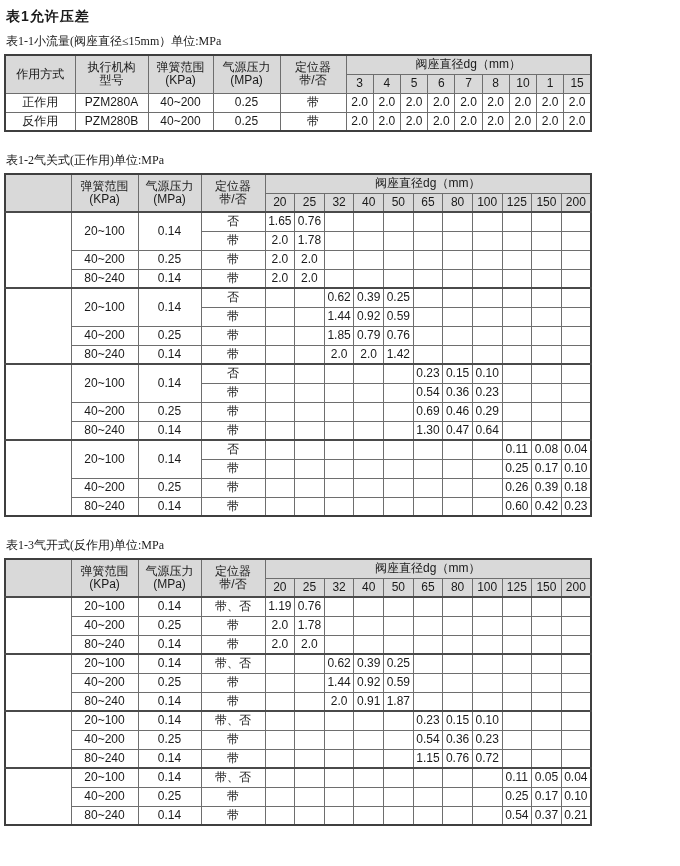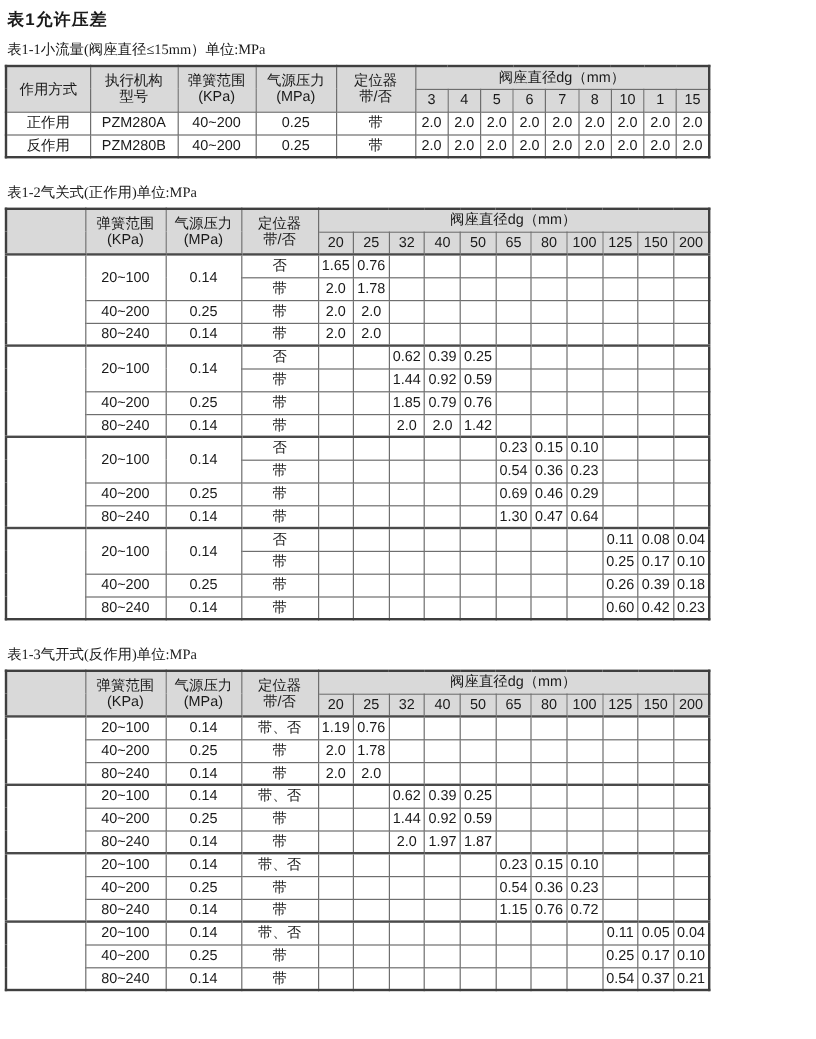--- a/index.html
+++ b/index.html
@@ -521,21 +521,21 @@
           <td></td>
           <td></td>
         </tr>
         <tr>
           <td rowspan="1">80~240</td>
           <td rowspan="1">0.14</td>
           <td>带</td>
           <td></td>
           <td></td>
           <td>2.0</td>
-          <td>1.97</td>
+          <td>0.91</td>
           <td>1.87</td>
           <td></td>
           <td></td>
           <td></td>
           <td></td>
           <td></td>
           <td></td>
         </tr>
         <tr class="bstart">
           <td rowspan="3"></td>

